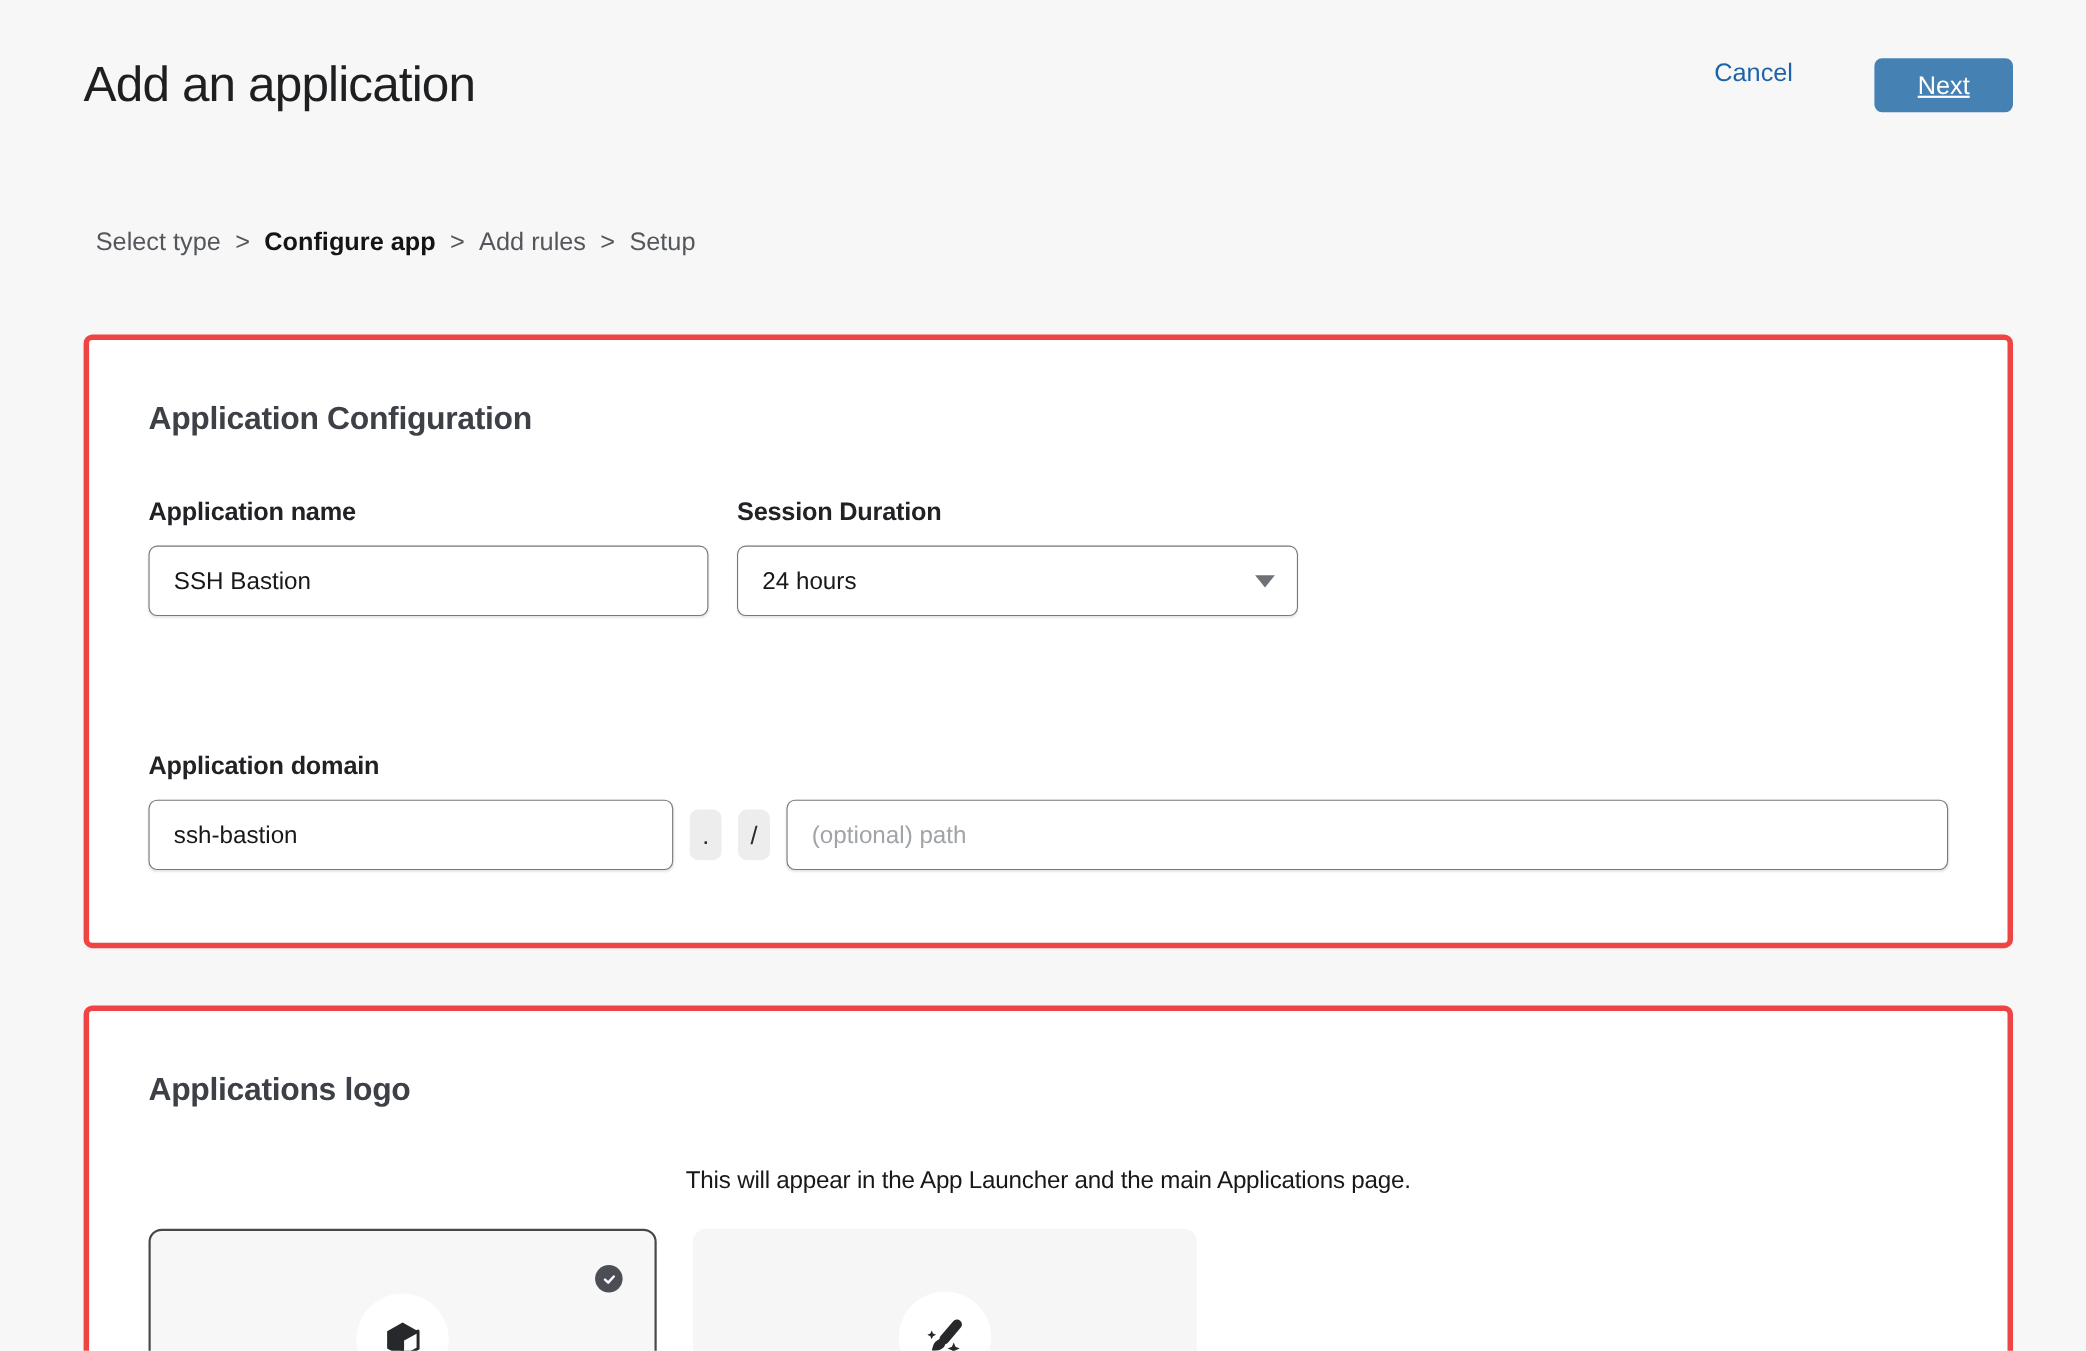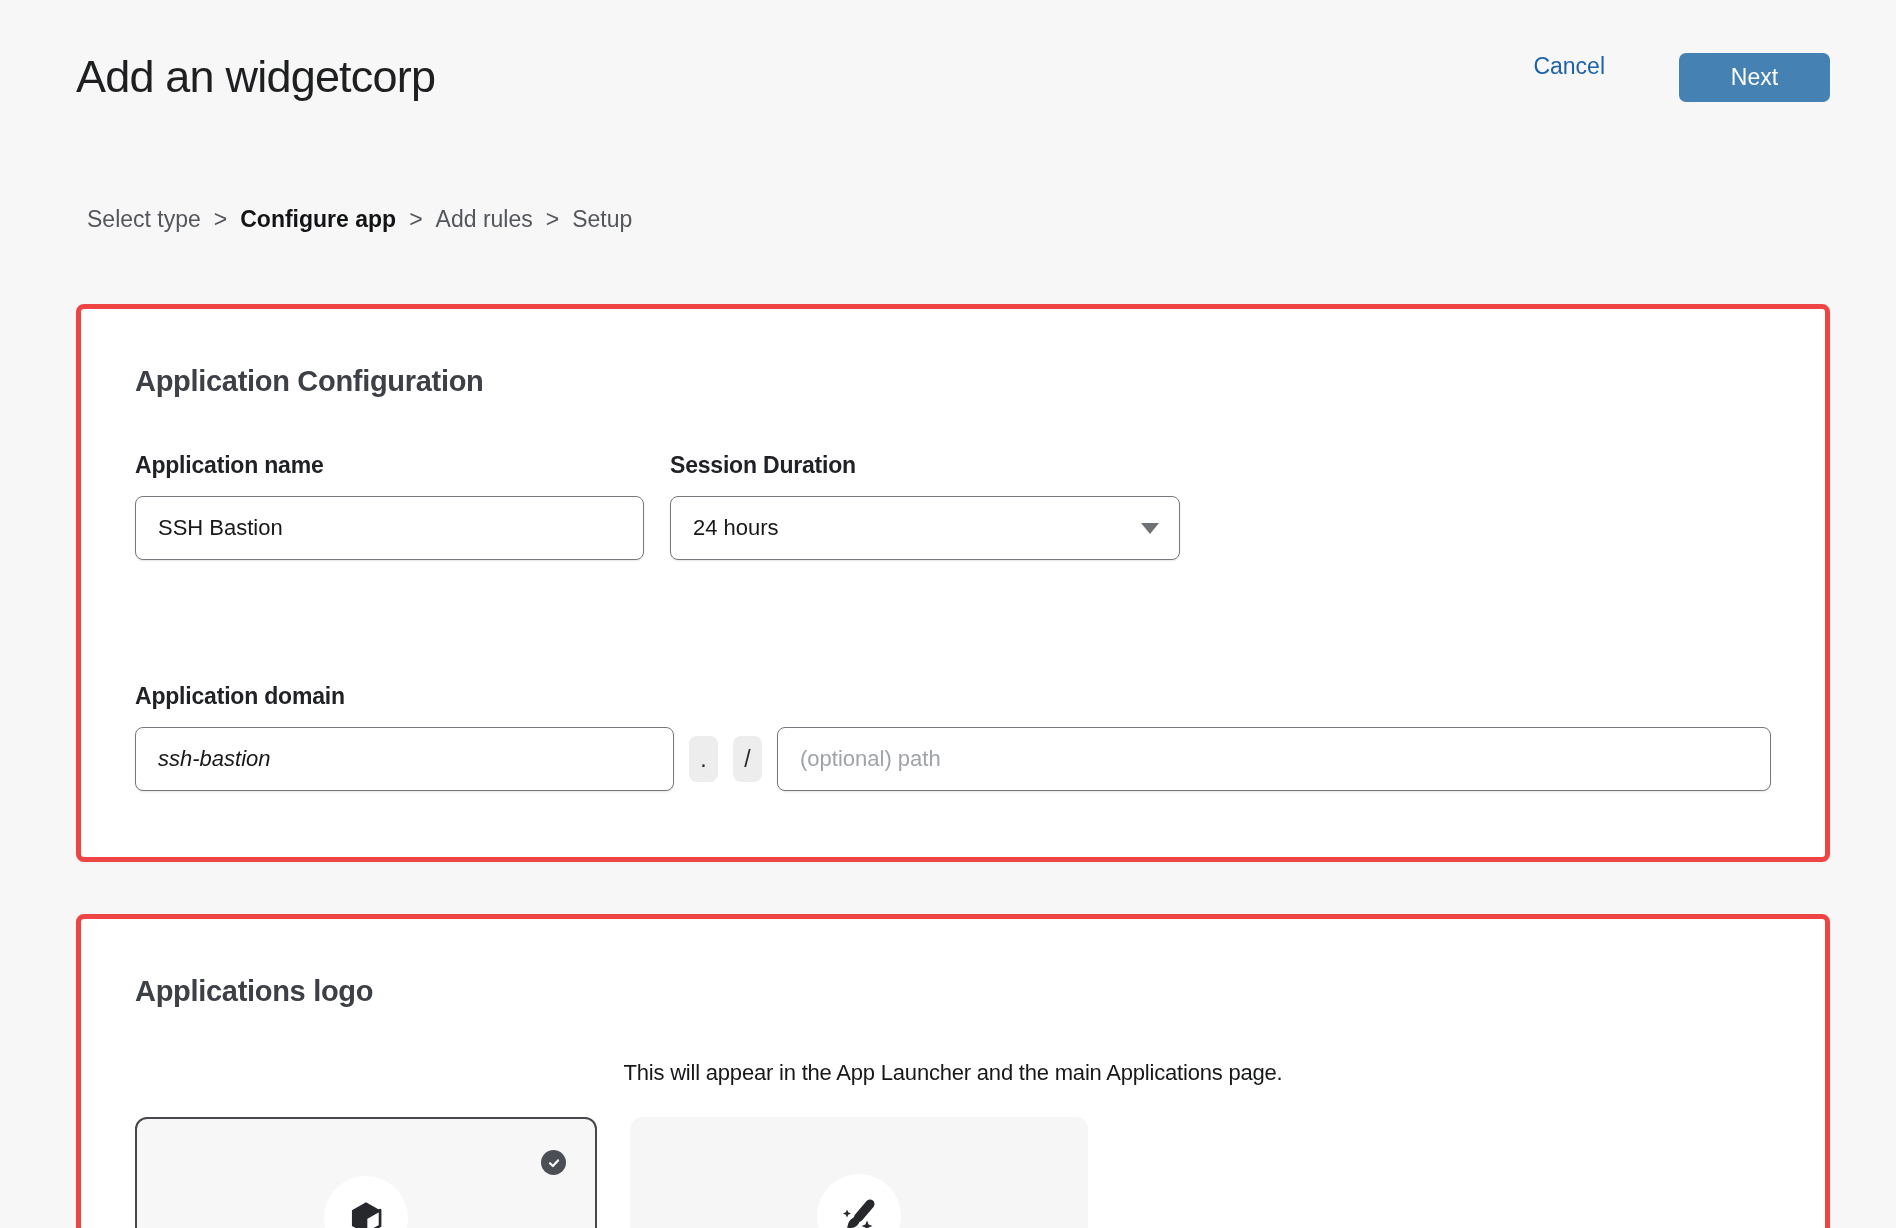--- a/index.html
+++ b/index.html
@@ -26,29 +26,30 @@
     color: #1d1f21;
   }
   .header-actions { display: flex; align-items: flex-start; gap: 74px; }
   .cancel-link {
     font-size: 23px;
     color: #1e63a8;
     cursor: pointer;
     text-decoration: none;
   }
   .next-btn {
-    width: 151px;
+    width: 126px;
     height: 49px;
     background: #4581b3;
     color: #ffffff;
     font-size: 23px;
     font-family: inherit;
     border: none;
     border-radius: 7px;
     cursor: pointer;
+    text-decoration: underline;
   }
 
   
   .breadcrumb {
     margin-top: 96px;
     padding-left: 11px;
     display: flex;
     align-items: center;
     gap: 13px;
     font-size: 23px;
@@ -123,21 +124,21 @@
     border-left: 9px solid transparent;
     border-right: 9px solid transparent;
     border-top: 11px solid #6e7175;
   }
   .domain-section { margin-top: 122px; }
   .domain-row {
     display: flex;
     align-items: center;
     gap: 15px;
   }
-  .domain-row .subdomain { width: 539px; flex: none; font-style: italic; }
+  .domain-row .subdomain { width: 477px; flex: none; }
   .domain-row .domain-select { width: 510px; flex: none; }
   .domain-row .path { flex: 1; }
   .sep-box {
     flex: none;
     width: 29px;
     height: 46px;
     background: #ededee;
     border-radius: 8px;
     display: flex;
     align-items: center;
@@ -195,21 +196,21 @@
     align-items: center;
     justify-content: center;
   }
 </style>
 </head>
 <body>
 
 <div class="page">
 
   <div class="header-row">
-    <h1>Add an widgetcorp</h1>
+    <h1>Add an application</h1>
     <div class="header-actions">
       <a class="cancel-link">Cancel</a>
       <button class="next-btn">Next</button>
     </div>
   </div>
 
   <nav class="breadcrumb">
     <span class="step">Select type</span>
     <span class="sep">&gt;</span>
     <span class="step active">Configure app</span>

